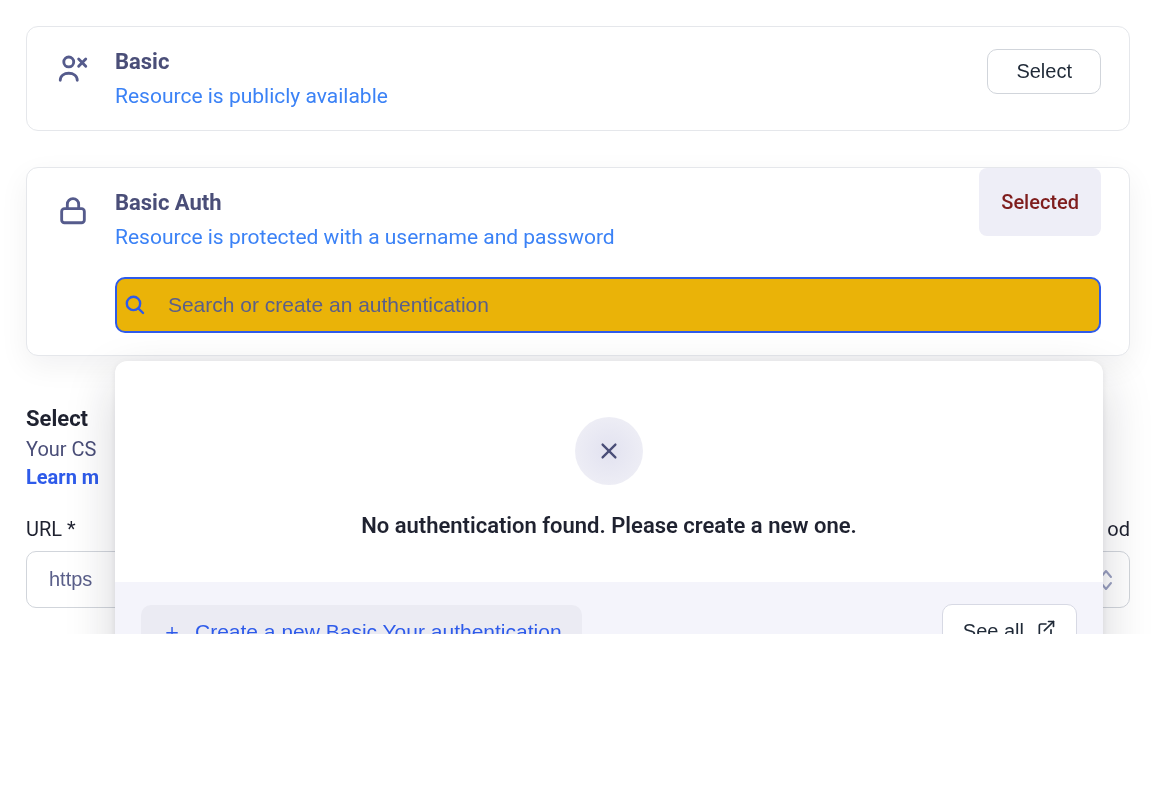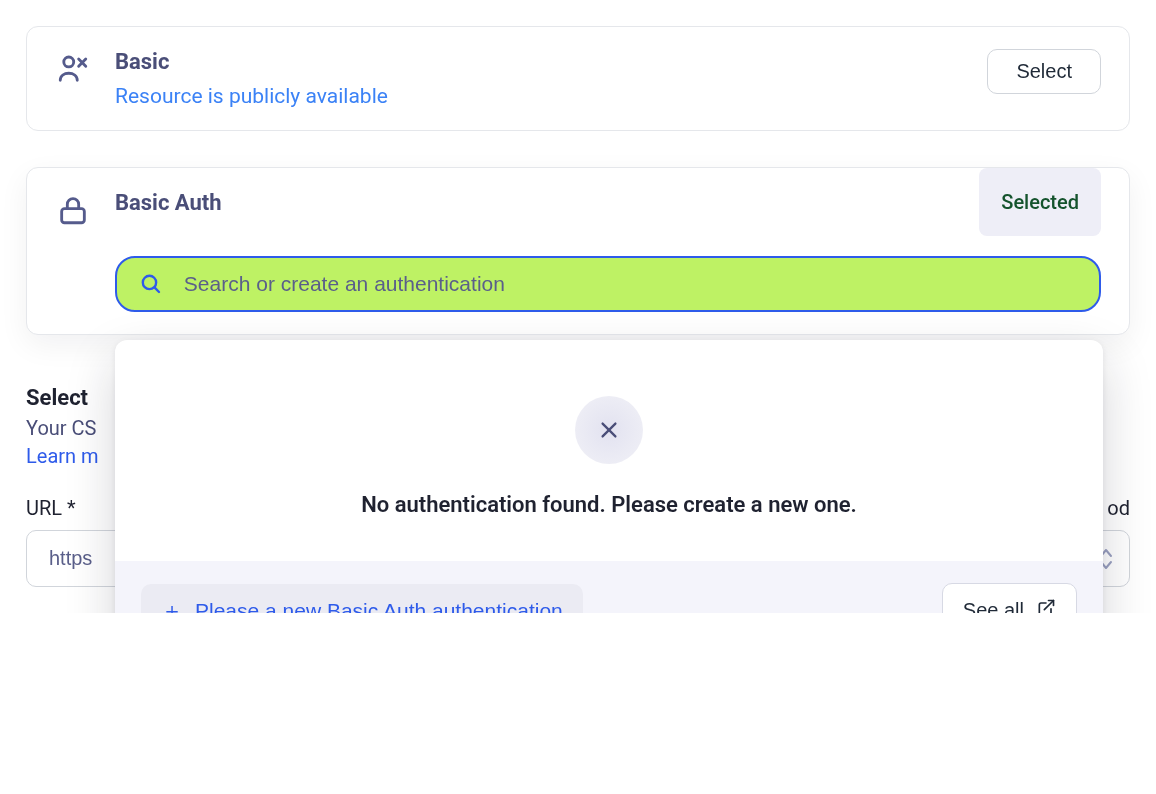--- a/index.html
+++ b/index.html
@@ -51,35 +51,35 @@
     background: #fff;
     border-radius: 10px;
     padding: 10px 28px;
     font-size: 20px;
     font-weight: 500;
     color: #1f2937;
     cursor: pointer;
   }
   .badge-selected {
     background: #eeeef7;
-    color: #14532d;
+    color: #7f1d1d;
     border-radius: 8px;
     padding: 22px 22px;
     font-size: 20px;
     font-weight: 500;
   }
   .search-wrap { margin-top: 28px; margin-left: 60px; position: relative; }
   .search-field {
     display: flex;
     align-items: center;
     gap: 22px;
     border: 2px solid #2e5bea;
-    border-radius: 20px;
-    padding: 14px 22px;
-    background: #bef264;
+    border-radius: 10px;
+    padding: 14px 6px;
+    background: #eab308;
   }
   .search-field .sicon { color: #2e5bea; width: 24px; height: 24px; }
   .search-field input {
     border: none;
     outline: none;
     font-size: 21px;
     color: #5a5f8a;
     width: 100%;
     background: transparent;
   }
@@ -147,21 +147,21 @@
     padding: 14px 20px;
     color: #1f2937;
     font-size: 20px;
     font-weight: 500;
     cursor: pointer;
   }
   .seeall-btn svg { width: 20px; height: 20px; }
   .below { margin-top: 50px; position: relative; z-index: 0; }
   .section-title { font-size: 22px; font-weight: 700; color: #1f2230; margin-bottom: 6px; }
   .section-sub { font-size: 20px; color: #4a4e78; margin-bottom: 4px; }
-  .learn-link { font-size: 20px; color: #2e5bea; text-decoration: none; }
+  .learn-link { font-size: 20px; color: #2e5bea; text-decoration: none; font-weight: bold; }
   .url-label { font-size: 20px; color: #1f2230; margin-top: 28px; display: block; }
   .url-row { display: flex; gap: 30px; align-items: stretch; margin-top: 10px; }
   .url-input {
     flex: 1 1 auto;
     border: 1px solid #d1d5db;
     border-radius: 10px;
     padding: 16px 22px;
     font-size: 20px;
     color: #5a5f8a;
     outline: none;
@@ -206,20 +206,21 @@
 <div class="card" style="box-shadow:0 10px 30px rgba(20,20,40,0.06);margin-top:10px;">
   <div class="card-inner">
     <div class="card-icon">
       <svg viewBox="0 0 24 24" fill="none" stroke="currentColor" stroke-width="2" stroke-linecap="round" stroke-linejoin="round">
         <rect x="4" y="11" width="16" height="10" rx="2"></rect>
         <path d="M8 11V8a4 4 0 0 1 8 0v3"></path>
       </svg>
     </div>
     <div class="card-text">
       <div class="card-title">Basic Auth</div>
+      <div class="card-desc">Resource is protected with a username and password</div>
     </div>
     <div class="card-action">
       <span class="badge-selected">Selected</span>
     </div>
   </div>
 
   <div class="search-wrap">
     <div class="search-field">
       <span class="sicon">
         <svg viewBox="0 0 24 24" fill="none" stroke="currentColor" stroke-width="2.5" stroke-linecap="round" stroke-linejoin="round">
@@ -236,21 +237,21 @@
           <svg viewBox="0 0 24 24" fill="none" stroke="currentColor" stroke-width="2.5" stroke-linecap="round" stroke-linejoin="round">
             <line x1="5" y1="5" x2="19" y2="19"></line>
             <line x1="19" y1="5" x2="5" y2="19"></line>
           </svg>
         </div>
         <div class="empty-msg">No authentication found. Please create a new one.</div>
       </div>
       <div class="dropdown-foot">
         <button class="create-btn">
           <span class="plus">＋</span>
-          <span>Please a new Basic Auth authentication</span>
+          <span>Create a new Basic Your authentication</span>
         </button>
         <button class="seeall-btn">
           <span>See all</span>
           <span>
             <svg viewBox="0 0 24 24" fill="none" stroke="currentColor" stroke-width="2" stroke-linecap="round" stroke-linejoin="round">
               <path d="M18 13v6a2 2 0 0 1-2 2H6a2 2 0 0 1-2-2V8a2 2 0 0 1 2-2h6"></path>
               <polyline points="15 3 21 3 21 9"></polyline>
               <line x1="10" y1="14" x2="21" y2="3"></line>
             </svg>
           </span>

